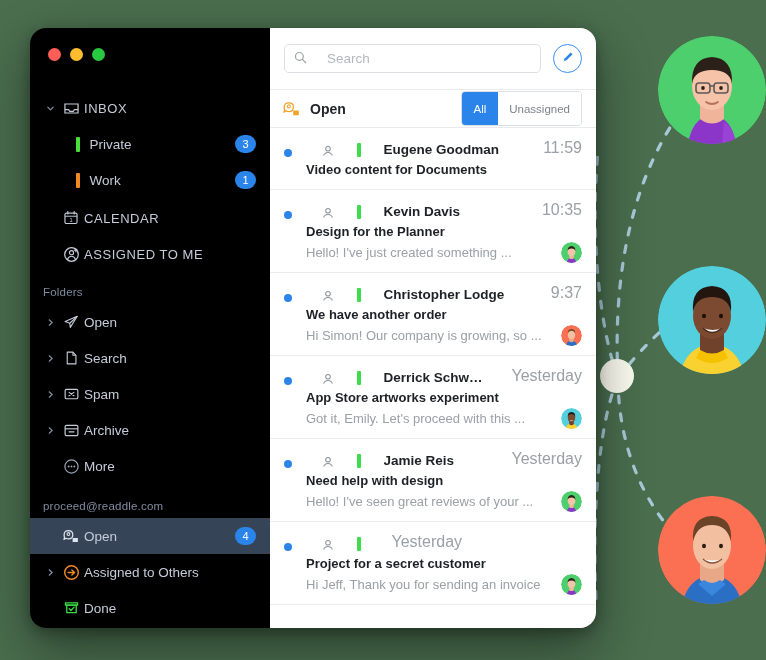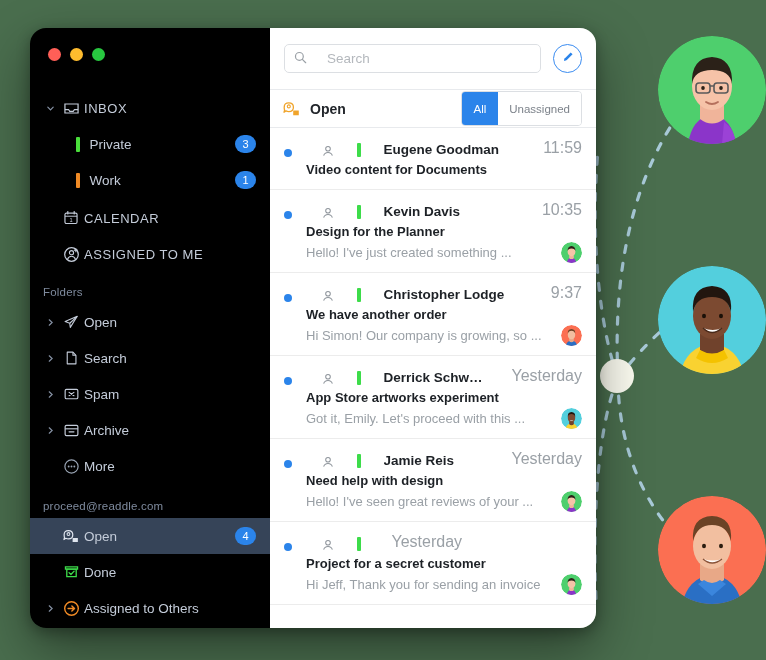--- a/index.html
+++ b/index.html
@@ -477,44 +477,44 @@
             <path d="M2.2 7.2 q0 -4.4 4.6 -4.4 q4.6 0 4.6 4.4 q0 4.4 -4.6 4.4 q-1.6 0 -2.8 -0.7 L2 12.2 l0.6 -2 q-0.4 -1.4 -0.4 -3 z" fill="none" stroke="#dfe5ee" stroke-width="1.3" stroke-linejoin="round"></path>
             <circle cx="6.8" cy="6.4" r="1.5" fill="none" stroke="#dfe5ee" stroke-width="1.1"></circle>
             <path d="M11.2 10.6 h5.6 v4.4 h-5.6 z" fill="#dfe5ee"></path>
           </svg>
         </span>
         <span class="nav-label">Open</span>
         <span class="badge">4</span>
       </div>
 
       <div class="nav-row">
+        <span class="chev">
+          <svg width="9" height="9" viewBox="0 0 10 10">
+              <path d="M3.6 2 L6.8 5 L3.6 8" stroke="#8793a6" stroke-width="1.3" fill="none" stroke-linecap="round"></path>
+            </svg>
+        </span>
+        <span class="nav-ico">
+          <svg width="17" height="17" viewBox="0 0 18 18">
+            <circle cx="9" cy="9" r="7.2" fill="none" stroke="#f08a25" stroke-width="1.5"></circle>
+            <path d="M5.4 9 h6.4 M9.4 6.4 L12.2 9 L9.4 11.6" fill="none" stroke="#f08a25" stroke-width="1.5" stroke-linecap="round" stroke-linejoin="round"></path>
+          </svg>
+        </span>
+        <span class="nav-label">Assigned to Others</span>
+      </div>
+
+      <div class="nav-row">
         <span class="chev spacer"></span>
         <span class="nav-ico">
           <svg width="17" height="16" viewBox="0 0 18 17">
             <path d="M2.6 3 h12.8 v2.4 h-12.8 z" fill="none" stroke="#3ddc4a" stroke-width="1.4"></path>
             <path d="M4 5.4 h10 v8 h-10 z" fill="none" stroke="#3ddc4a" stroke-width="1.4"></path>
             <path d="M6.4 9.2 L8.4 11.2 L11.8 7.6" fill="none" stroke="#3ddc4a" stroke-width="1.4" stroke-linecap="round" stroke-linejoin="round"></path>
           </svg>
         </span>
         <span class="nav-label">Done</span>
-      </div>
-
-      <div class="nav-row">
-        <span class="chev">
-          <svg width="9" height="9" viewBox="0 0 10 10">
-              <path d="M3.6 2 L6.8 5 L3.6 8" stroke="#8793a6" stroke-width="1.3" fill="none" stroke-linecap="round"></path>
-            </svg>
-        </span>
-        <span class="nav-ico">
-          <svg width="17" height="17" viewBox="0 0 18 18">
-            <circle cx="9" cy="9" r="7.2" fill="none" stroke="#f08a25" stroke-width="1.5"></circle>
-            <path d="M5.4 9 h6.4 M9.4 6.4 L12.2 9 L9.4 11.6" fill="none" stroke="#f08a25" stroke-width="1.5" stroke-linecap="round" stroke-linejoin="round"></path>
-          </svg>
-        </span>
-        <span class="nav-label">Assigned to Others</span>
       </div>
 
       <div class="nav-row">
         <span class="chev spacer"></span>
 
       </div>
 
     </div>
   </div>
 

